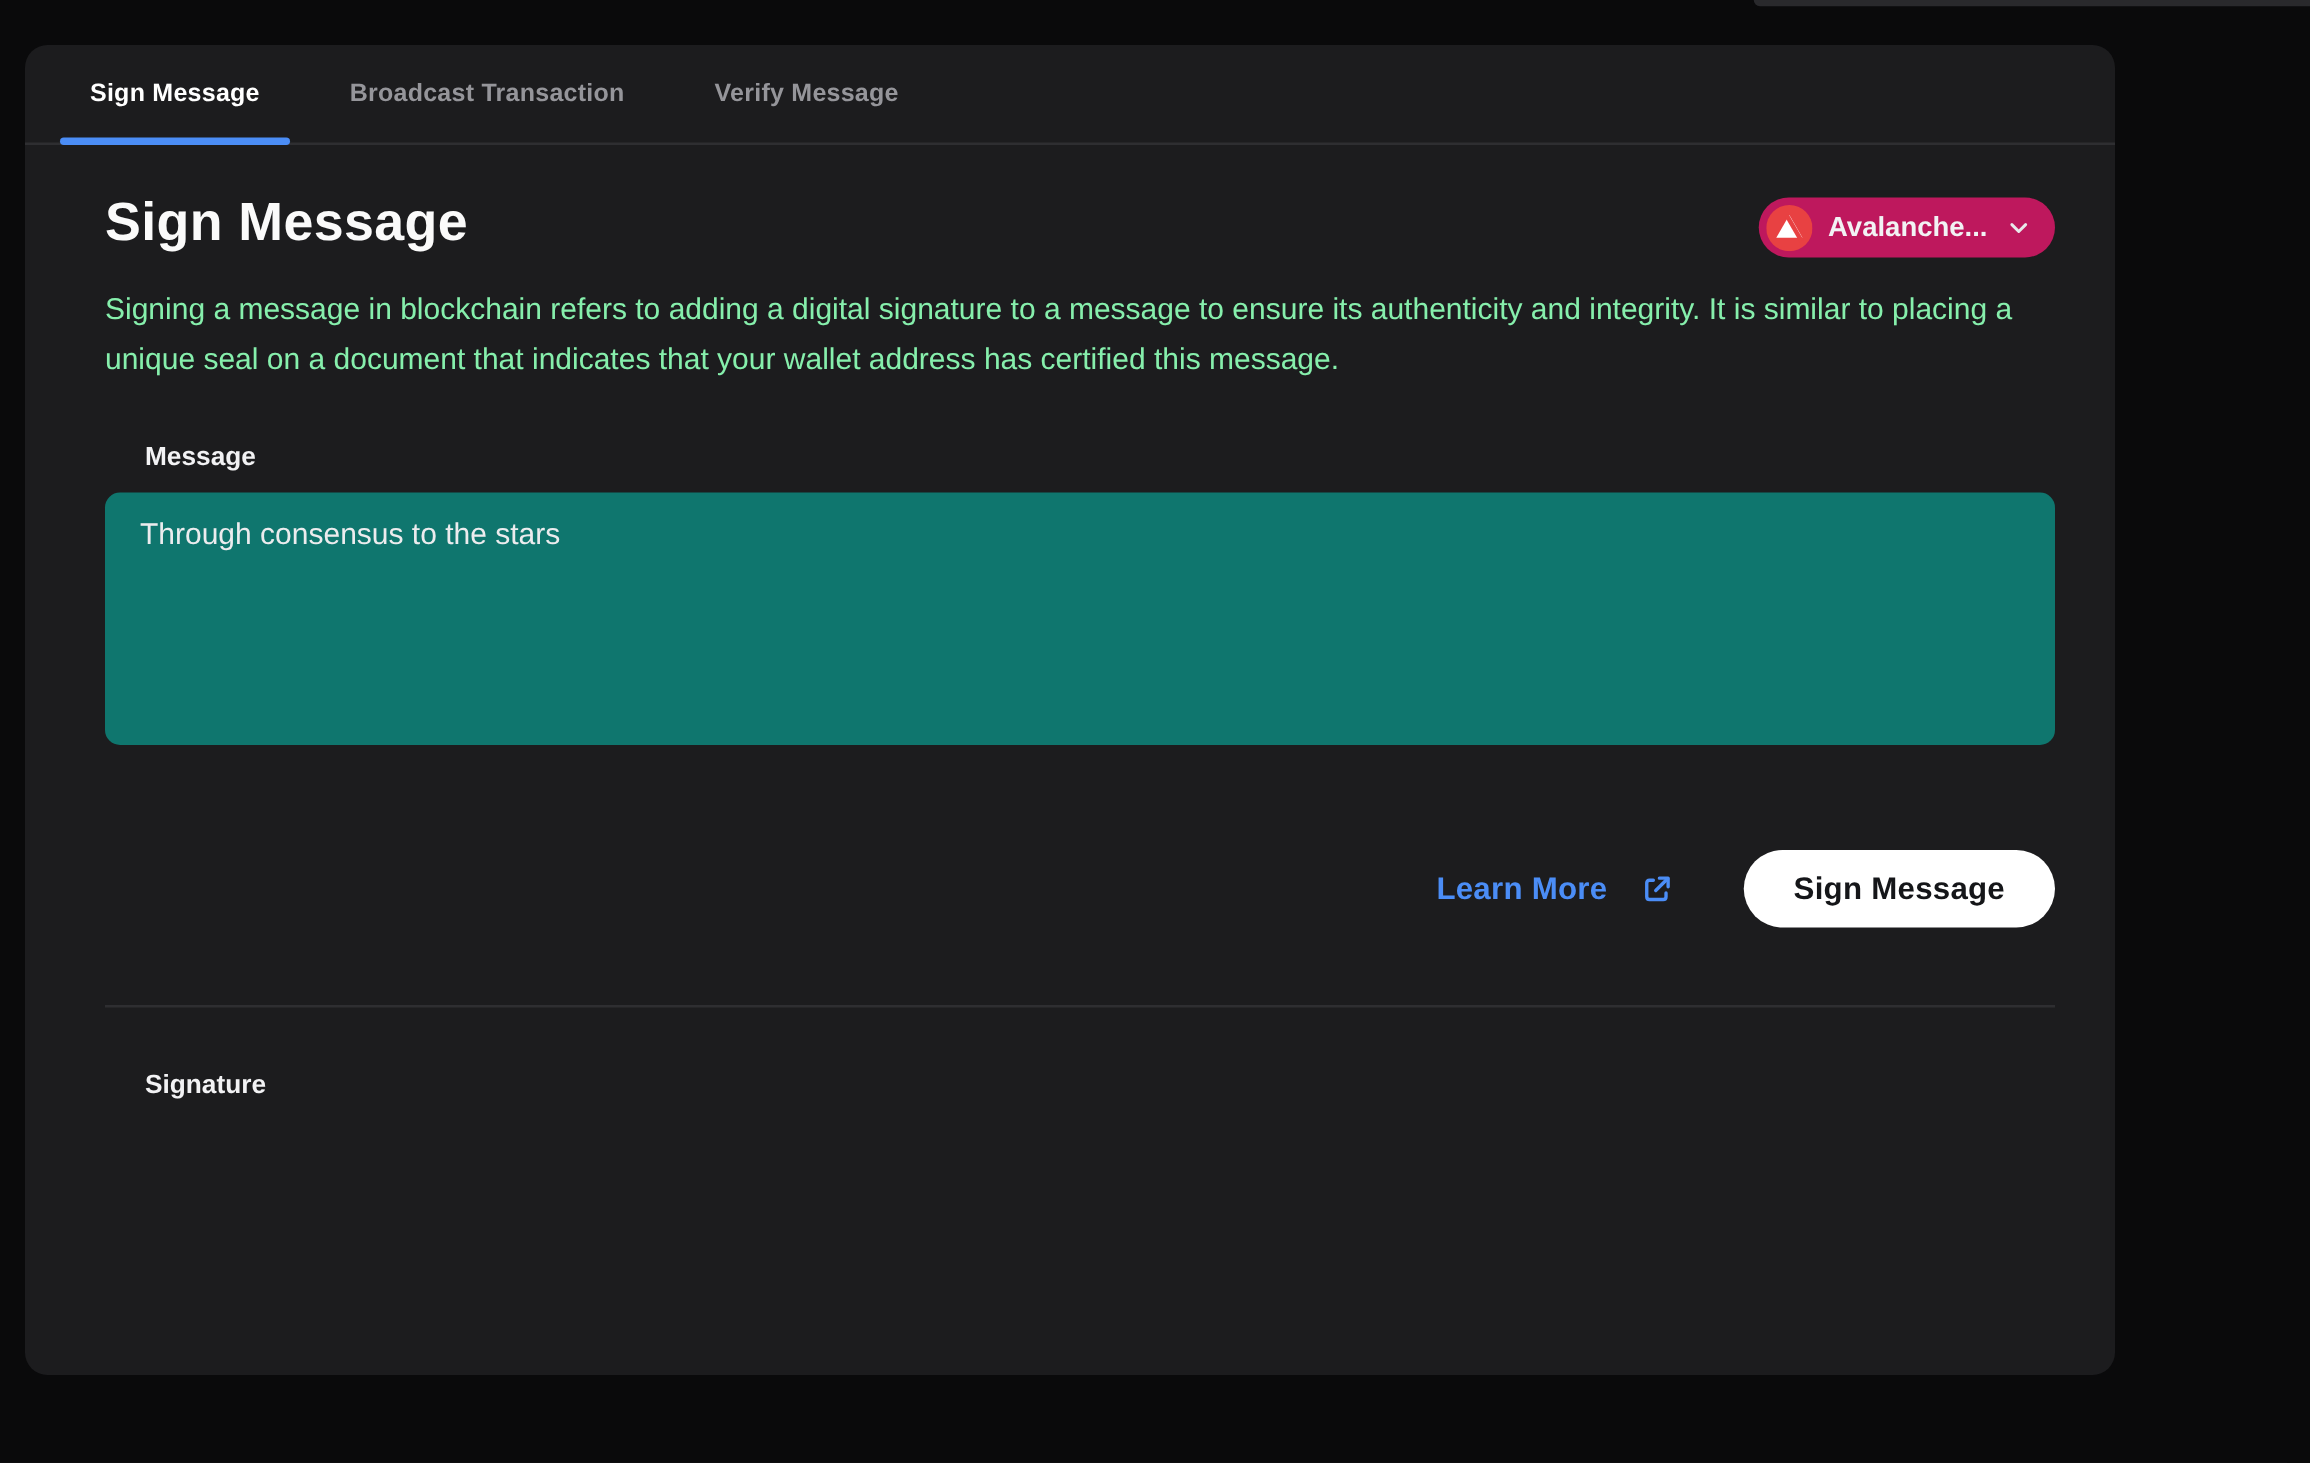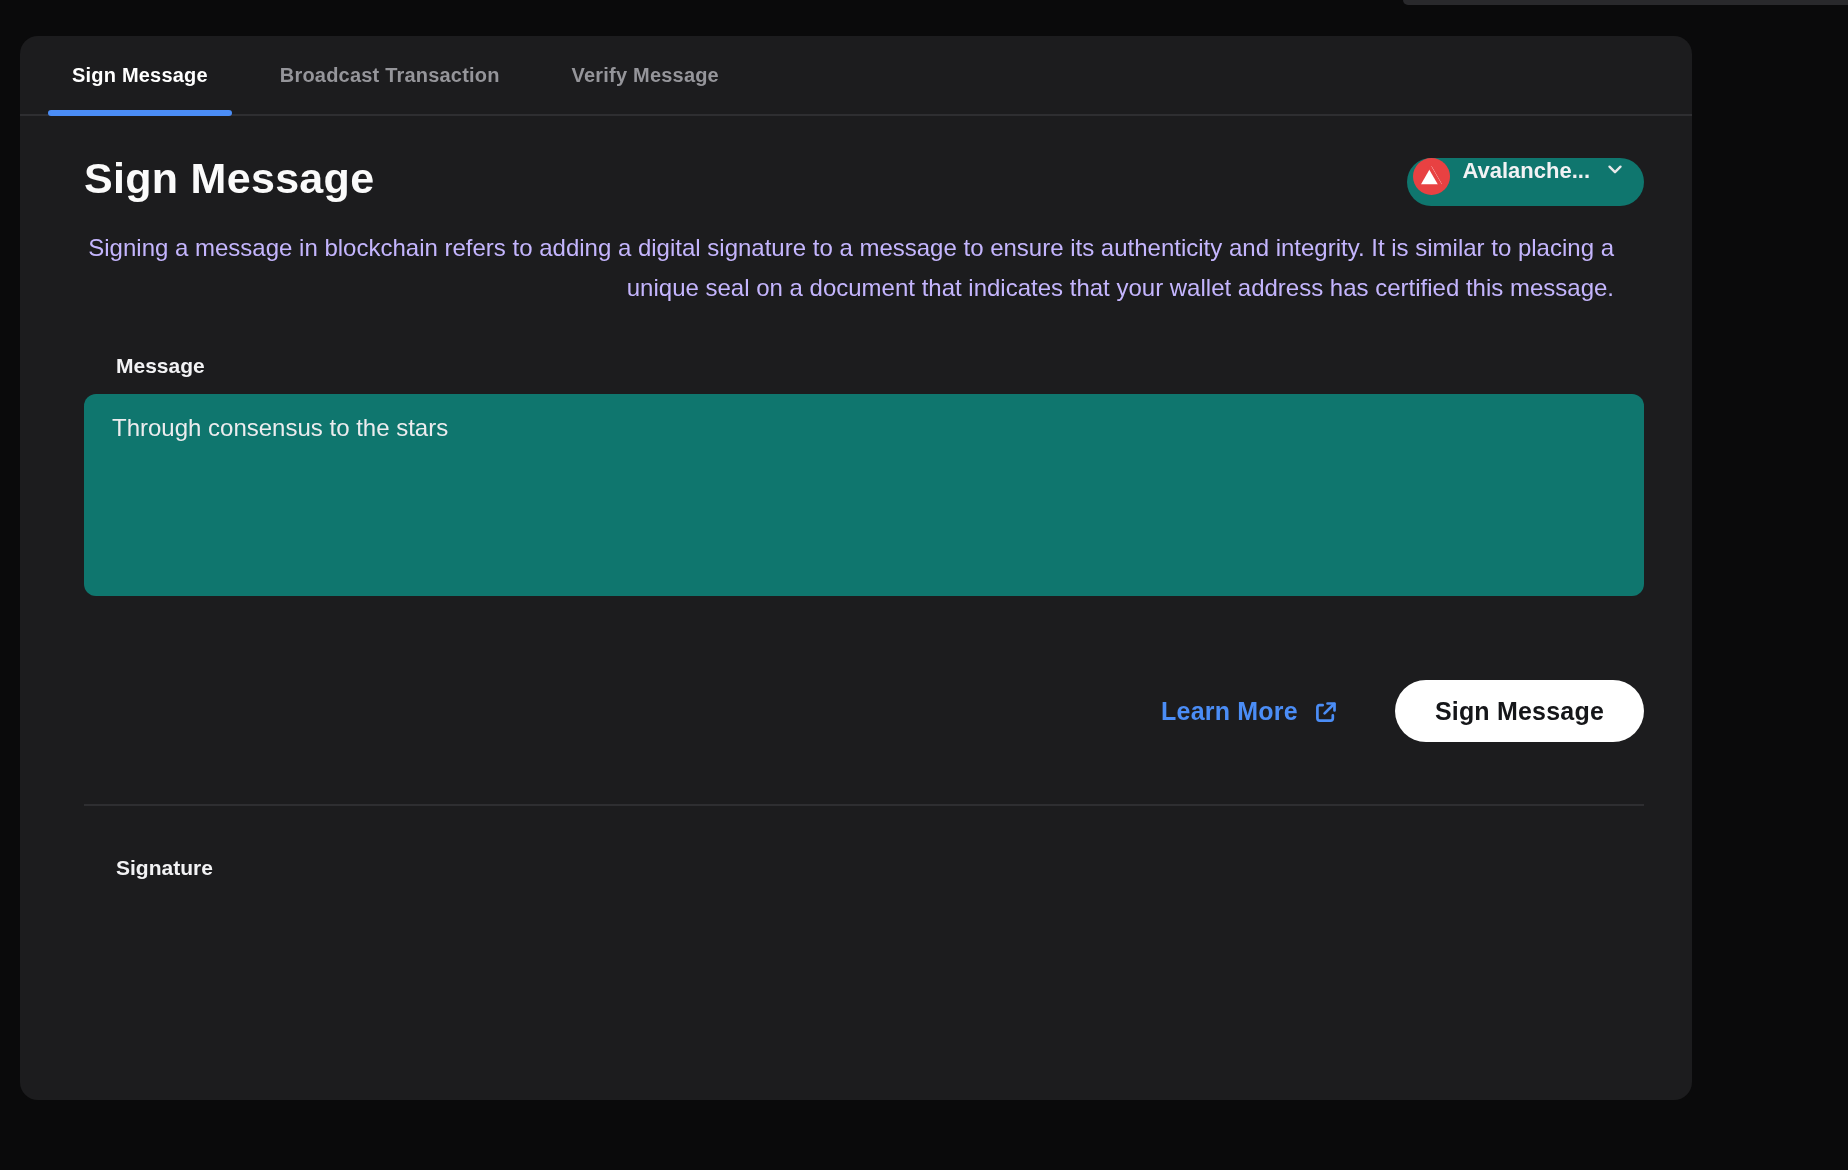--- a/index.html
+++ b/index.html
@@ -47,55 +47,54 @@
   .header-row {
     margin-top: 36px;
     display: flex; justify-content: space-between; align-items: flex-start;
   }
   .page-title {
     font-size: 43px; line-height: 52px; font-weight: 700;
     color: #fafafa; letter-spacing: .3px;
   }
   .network-pill {
     margin-top: 6px;
-    display: flex; align-items: flex-start;
+    display: flex; align-items: center;
     height: 48px; padding: 0 18px 0 6px;
-    background: #0f766e; border: none; border-radius: 24px;
+    background: #be185d; border: none; border-radius: 24px;
     cursor: pointer;
   }
   .network-pill .logo { width: 37px; height: 37px; display: block; }
   .network-pill .net-label {
     margin: 0 14px 0 12px;
     font-size: 22px; font-weight: 700; color: #f2f2f4;
   }
   .description {
     margin-top: 22px; max-width: 1530px;
     font-size: 24px; line-height: 40px;
-    color: #c4b5fd;
-    text-align: right;
+    color: #86efac;
   }
   .field-label {
     margin-top: 46px;
     font-size: 21px; font-weight: 700; color: #f2f2f4; margin-left: 32px;
   }
   .message-input {
     display: block; margin-top: 16px;
     width: 100%; height: 202px;
     background: #0f766e; border: none; border-radius: 12px;
     padding: 20px 28px;
     font-family: "Liberation Sans", "DejaVu Sans", sans-serif;
     font-size: 24px; color: #ececee;
     resize: none; outline: none;
   }
   .actions-row {
     margin-top: 84px;
     display: flex; align-items: center; justify-content: flex-end;
   }
   .learn-more {
-    display: flex; align-items: flex-end; gap: 14px;
+    display: flex; align-items: center; gap: 26px;
     background: none; border: none; cursor: pointer;
     color: #4b8df6; font-size: 25px; font-weight: 700;
     letter-spacing: .2px;
   }
   .sign-btn {
     margin-left: 56px;
     height: 62px; padding: 0 40px;
     background: #ffffff; color: #151619;
     border: none; border-radius: 31px;
     font-family: "Liberation Sans", "DejaVu Sans", sans-serif;

